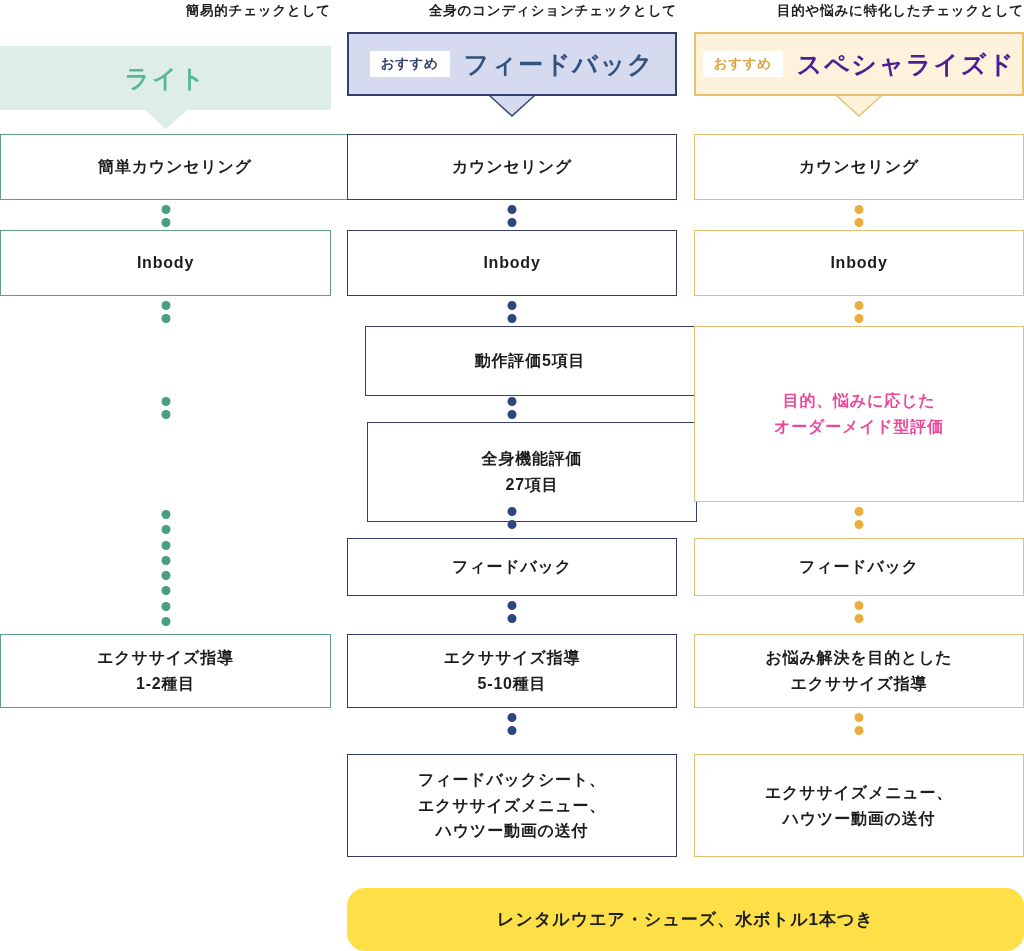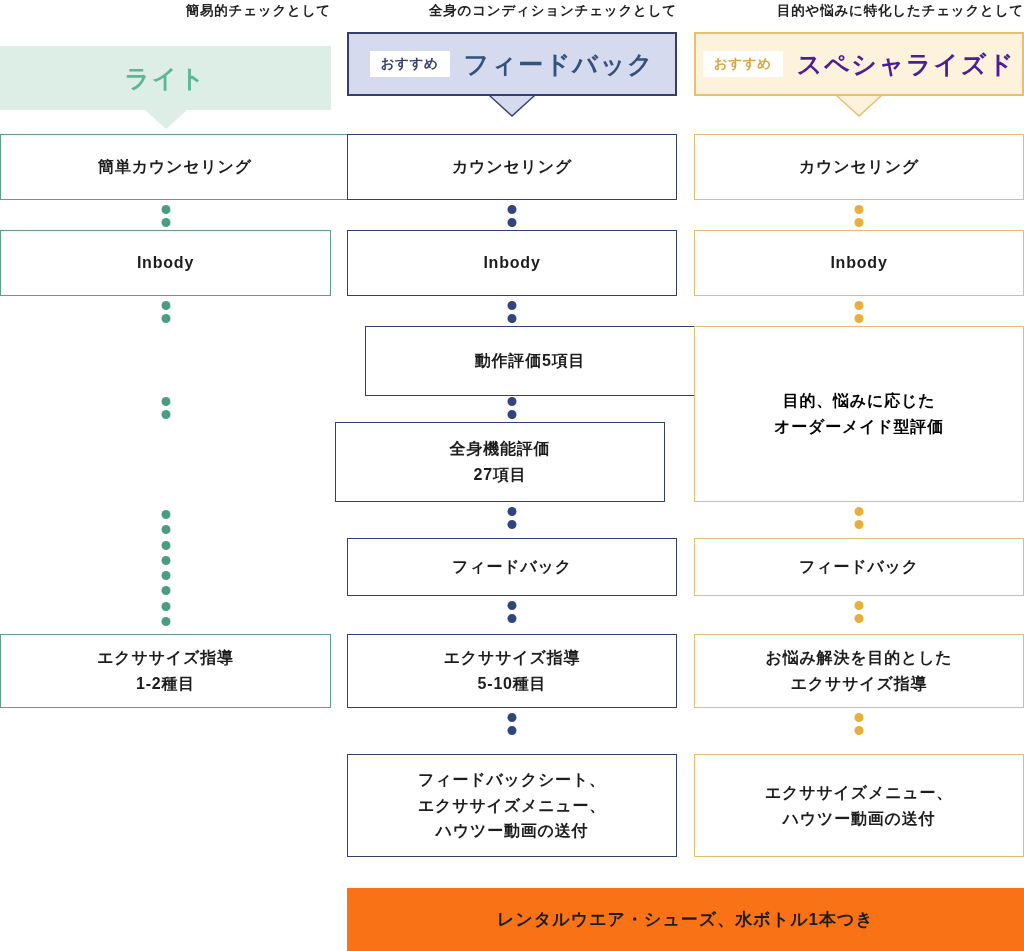--- a/index.html
+++ b/index.html
@@ -96,21 +96,21 @@
     text-align: center;
     font-size: 16px;
     font-weight: 700;
     color: #1d1d1d;
     letter-spacing: 0.05em;
     line-height: 1.62;
   }
   .step.c-light    { border: 1px solid #5f9e89; }
   .step.c-standard { border: 1.5px solid #33406b; }
   .step.c-special  { border: 1px solid #e2be74; }
-  .step.accent     { color: #000000; }
+  .step.accent     { color: #ec4899; }
 
   
   .conn {
     position: absolute;
     width: 9px;
     transform: translateX(-50%);
     display: flex;
     flex-direction: column;
     align-items: center;
     justify-content: space-evenly;
@@ -121,28 +121,29 @@
     border-radius: 50%;
     flex: none;
   }
   .conn.c-light i    { background: #4a9e7f; }
   .conn.c-standard i { background: #2f4582; }
   .conn.c-special i  { background: #e9ae3c; }
 
   
   .footer {
     position: absolute;
-    background: #f97316;
+    background: #fde047;
     display: flex;
     align-items: center;
     justify-content: center;
     font-size: 17px;
     font-weight: 700;
     color: #1d1d1d;
     letter-spacing: 0.06em;
+    border-radius: 18px;
   }
 </style>
 </head>
 <body>
 
 <div class="canvas">
 
   <div class="caption" style="left:0;top:2px;width:331px;">簡易的チェックとして</div>
   <div class="caption" style="left:694px;top:2px;width:330px;">目的や悩みに特化したチェックとして</div>
   <div class="caption" style="left:347px;top:2px;width:330px;">全身のコンディションチェックとして</div>
@@ -207,21 +208,21 @@
       <i></i>
       <i></i>
     </div>
 
   <div class="step c-standard" style="left:365px;top:326px;width:330px;height:70px;">動作評価5項目</div>
   <div class="conn c-standard" style="left:512px;top:394px;height:28px;">
       <i></i>
       <i></i>
     </div>
 
-  <div class="step c-standard" style="left:335px;top:422px;width:330px;height:80px;">全身機能評価<br>27項目</div>
+  <div class="step c-standard" style="left:367px;top:422px;width:330px;height:100px;">全身機能評価<br>27項目</div>
   <div class="conn c-standard" style="left:512px;top:504px;height:28px;">
       <i></i>
       <i></i>
     </div>
 
   <div class="step c-standard" style="left:347px;top:538px;width:330px;height:58px;">フィードバック</div>
   <div class="conn c-standard" style="left:512px;top:598px;height:28px;">
       <i></i>
       <i></i>
     </div>

